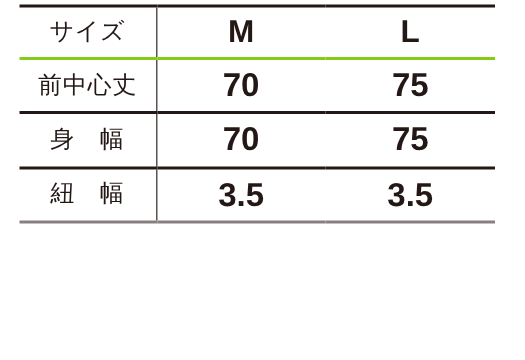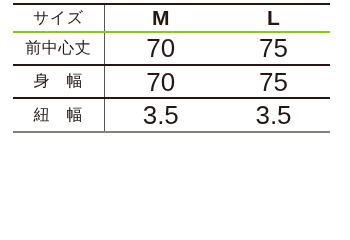--- a/index.html
+++ b/index.html
@@ -11,21 +11,21 @@
   }
   #size-table-wrap{
     position:absolute;
     left:13px; top:0;
     width:317px; height:150px;
   }
   table.size-table{
     border-collapse:collapse;
     table-layout:fixed;
     width:317px;
-    height:130px;
+    height:146px;
     margin-top:3px;
   }
   table.size-table col.c-label{width:91px;}
   table.size-table col.c-m{width:113px;}
   table.size-table col.c-l{width:113px;}
 
   table.size-table td{
     padding:0;
     text-align:center;
     vertical-align:middle;
@@ -43,25 +43,25 @@
   tr.bottom-grey > td{border-bottom:2px solid #87807e;margin-top:28px;}
 
   .lbl{
     font-family:"DejaVu Sans","Liberation Sans",sans-serif;
     font-size:16px;
     font-weight:500;
     letter-spacing:0.5px;
     color:#231815;
     white-space:nowrap;
   }
-  .lbl.spaced{letter-spacing:0.5px;font-family:Liberation Mono, monospace;}
+  .lbl.spaced{letter-spacing:0.5px;}
   .val{
     font-family:"Liberation Sans","DejaVu Sans",sans-serif;
-    font-size:26px;
-    font-weight:400;
+    font-size:22px;
+    font-weight:700;
     color:#231815;
   }
   .val.hdr{
     font-weight:700;
     font-size:21px;
   }
 </style>
 </head>
 <body>
 

